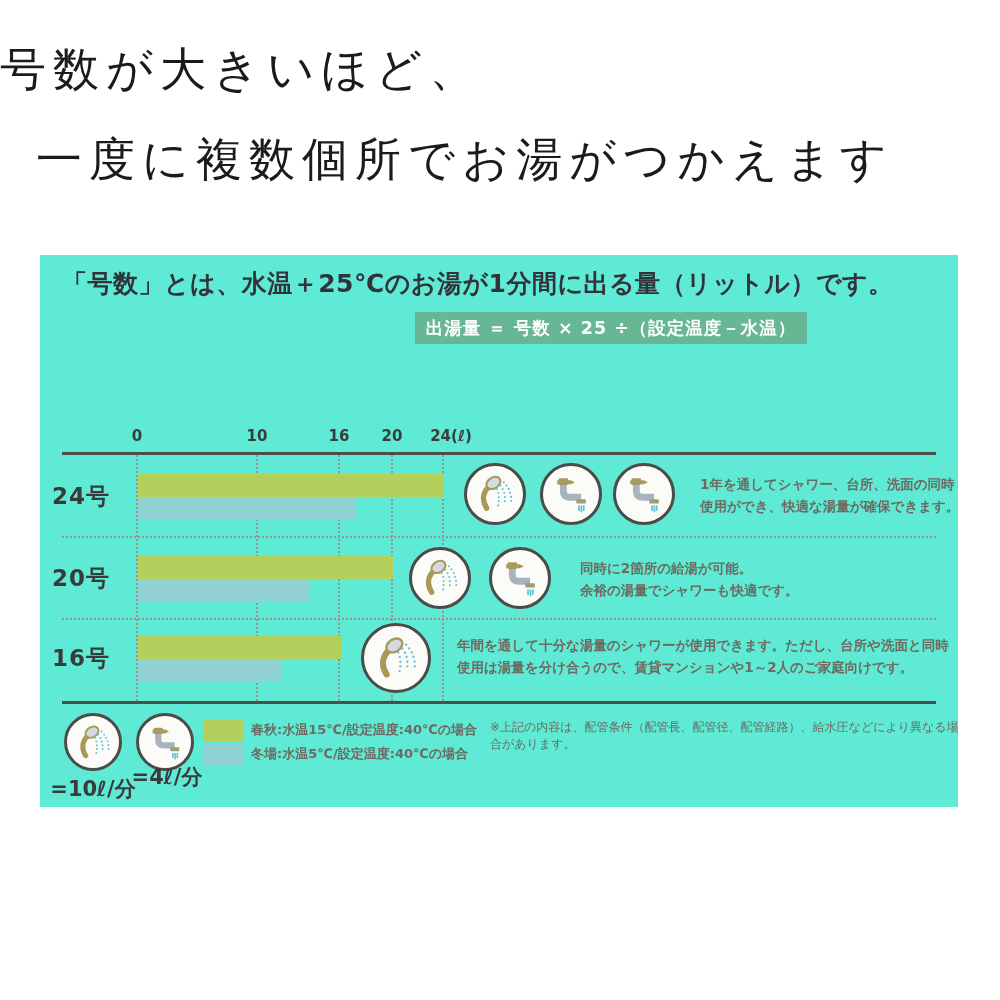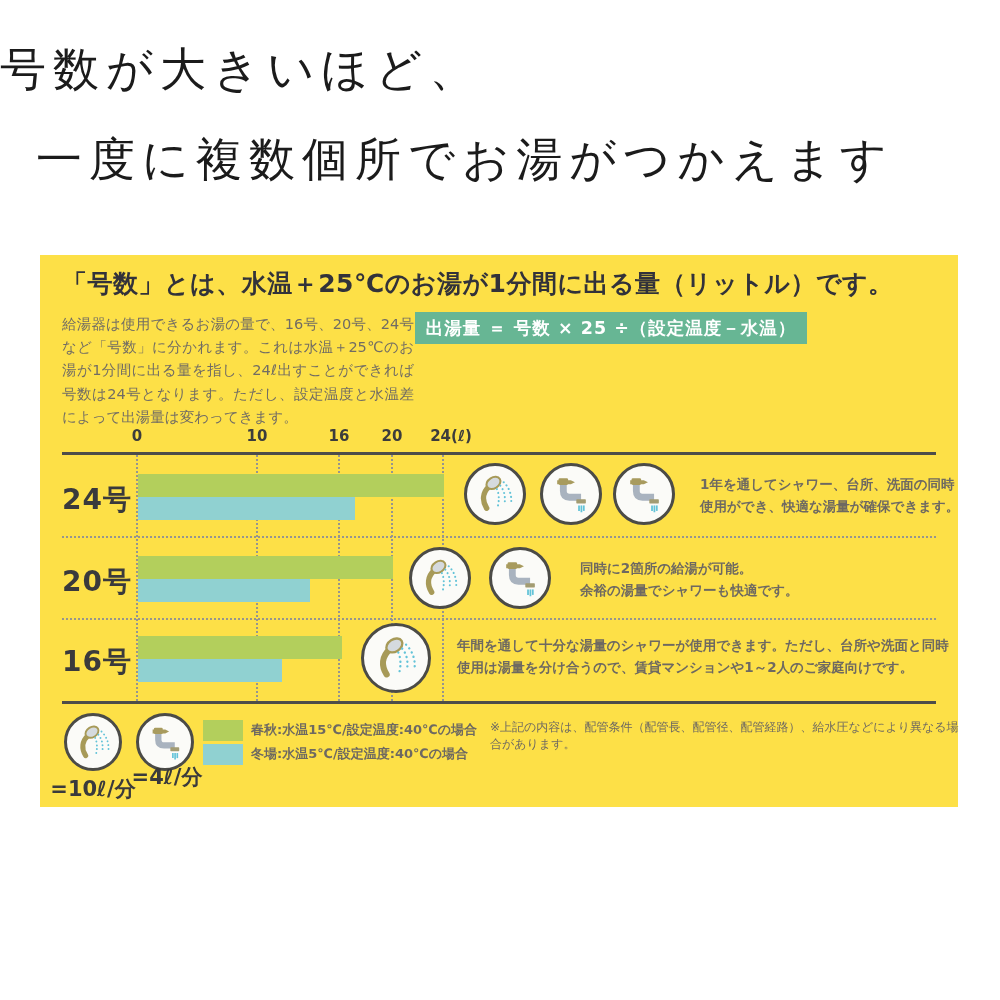--- a/index.html
+++ b/index.html
@@ -4,41 +4,41 @@
 <style>
   html,body{margin:0;padding:0;background:#ffffff;}
   body{width:1000px;height:1000px;position:relative;overflow:hidden;
        font-family:"DejaVu Sans","Liberation Sans",sans-serif;}
   .title-line{position:absolute;width:100%;text-align:left;color:#1b1b1b;
        font-size:46px;font-weight:500;letter-spacing:7px;line-height:1;}
   #title1{top:46px;}
   #title2{top:136px;margin-left:36px;}
 
   .panel{position:absolute;left:40px;top:255px;width:918px;height:552px;
-       background:#fde047;}
+       background:#5eead4;}
   .panel *{position:absolute;box-sizing:border-box;}
 
   .heading{left:22px;top:12px;width:880px;font-size:25px;font-weight:700;
        color:#32323a;letter-spacing:0.5px;}
   .intro{left:22px;top:58px;width:352px;font-size:14.5px;line-height:1.6;
        color:#716c64;font-weight:500;text-align:justify;}
   .formula{left:375px;top:57px;width:392px;height:32px;background:#67b694;
        color:#ffffff;font-weight:700;font-size:17.5px;display:flex;
        align-items:center;justify-content:center;letter-spacing:1px;}
   .formula-note{left:362px;top:99px;width:558px;font-size:12.8px;line-height:1.75;
        color:#716c64;font-weight:500;text-align:justify;}
 
   .tick{top:172px;transform:translateX(-50%);font-size:15px;font-weight:700;
        color:#3c3c3c;white-space:nowrap;}
   .axis-line{left:22px;top:197px;width:874px;height:3px;background:#4d4d49;}
   .gridline{top:200px;height:246px;width:0;border-left:2px dotted #96958f;}
   .sep-dotted{left:22px;width:874px;height:0;border-top:2px dotted #96958f;}
   .bottom-line{left:22px;top:446px;width:874px;height:3px;background:#4d4d49;}
 
-  .row-label{left:22px;width:75px;font-size:28px;font-weight:700;color:#3a3a3c;
+  .row-label{left:12px;width:75px;font-size:23px;font-weight:700;color:#3a3a3c;
        letter-spacing:1px;}
   .bar{left:98px;height:23px;}
   .bar.spring{background:#b3cf5c;}
   .bar.winter{background:#90d1d1;}
 
   .icon-circle{border:3px solid #4b4b47;border-radius:50%;background:#fbfbf8;
        display:flex;align-items:center;justify-content:center;}
   .icon-circle svg{position:static;width:78%;height:78%;}
 
   .row-desc{font-size:13.5px;line-height:1.65;color:#6e6961;font-weight:700;
@@ -52,21 +52,20 @@
   .footnote{left:450px;top:464px;width:470px;font-size:12px;font-weight:500;color:#6e6961;}
 </style>
 </head>
 <body>
 
 <div class="title-line" id="title1">号数が大きいほど、</div>
 <div class="title-line" id="title2">一度に複数個所でお湯がつかえます</div>
 
 <div class="panel">
   <div class="heading">「号数」とは、水温＋25℃のお湯が1分間に出る量（リットル）です。</div>
-  <div class="intro">給湯器は使用できるお湯の量で、16号、20号、24号など「号数」に分かれます。これは水温＋25℃のお湯が1分間に出る量を指し、24ℓ出すことができれば号数は24号となります。ただし、設定温度と水温差によって出湯量は変わってきます。</div>
   <div class="formula">出湯量 ＝ 号数 × 25 ÷（設定温度－水温）</div>
 
   <div class="tick" style="left:97px">0</div>
   <div class="tick" style="left:217px">10</div>
   <div class="tick" style="left:299px">16</div>
   <div class="tick" style="left:352px">20</div>
   <div class="tick" style="left:411px">24(ℓ)</div>
   <div class="axis-line"></div>
   <div class="gridline" style="left:96px"></div>
   <div class="gridline" style="left:216px"></div>

